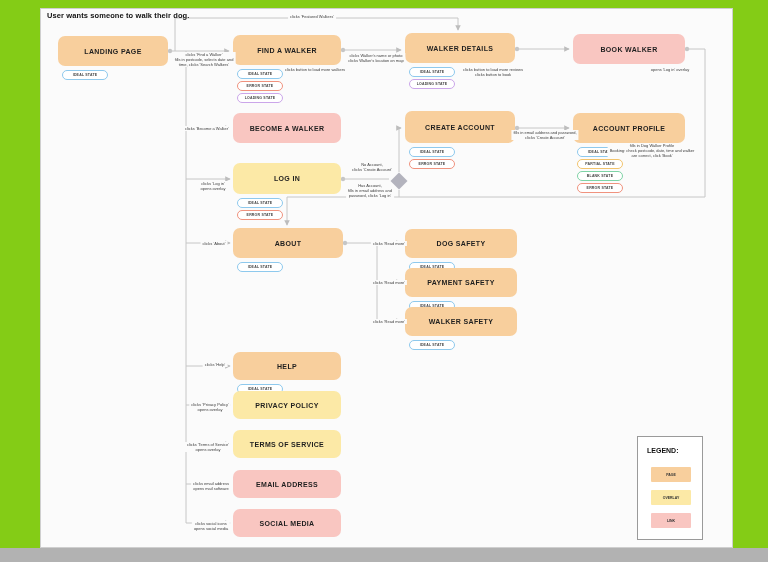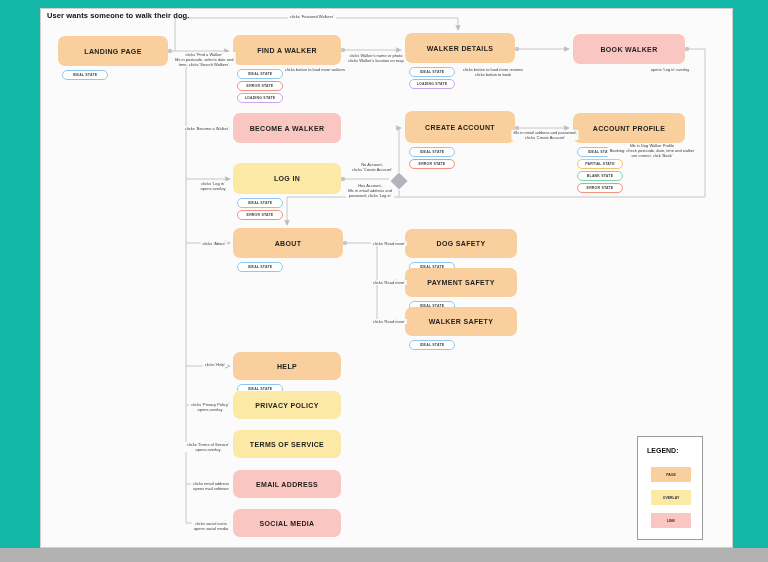--- a/index.html
+++ b/index.html
@@ -1,17 +1,17 @@
 <!DOCTYPE html>
 <html><head>
 <meta charset="utf-8">
 <style>
   html,body{margin:0;padding:0;}
   body{font-family:"Liberation Sans",sans-serif;}
-  #screen{position:relative;width:768px;height:562px;background:#14b8a6;overflow:hidden;}
+  #screen{position:relative;width:768px;height:562px;background:#84cc16;overflow:hidden;}
   #canvas{position:absolute;left:40px;top:8px;width:693px;height:540px;background:#fbfbfb;border:1px solid #cfcfcf;box-sizing:border-box;}
   #bottombar{position:absolute;left:0;bottom:0;width:768px;height:14px;background:#b2b2b2;}
   #connectors{position:absolute;left:0;top:0;width:768px;height:562px;pointer-events:none;}
   #page-title{position:absolute;left:47px;top:11px;font-size:7.5px;font-weight:600;color:#111;letter-spacing:.1px;}
   #diagram{position:absolute;left:0;top:0;width:768px;height:562px;}
   .node{position:absolute;border-radius:7px;display:flex;align-items:center;justify-content:center;
         font-size:7px;font-weight:bold;color:#1f1f1f;letter-spacing:.35px;text-align:center;}
   .pill{position:absolute;width:46px;height:10px;border:1px solid #999;border-radius:5px;background:#fff;
         display:flex;align-items:center;justify-content:center;font-size:3.5px;color:#444;
         box-sizing:border-box;letter-spacing:.2px;font-weight:600;}

